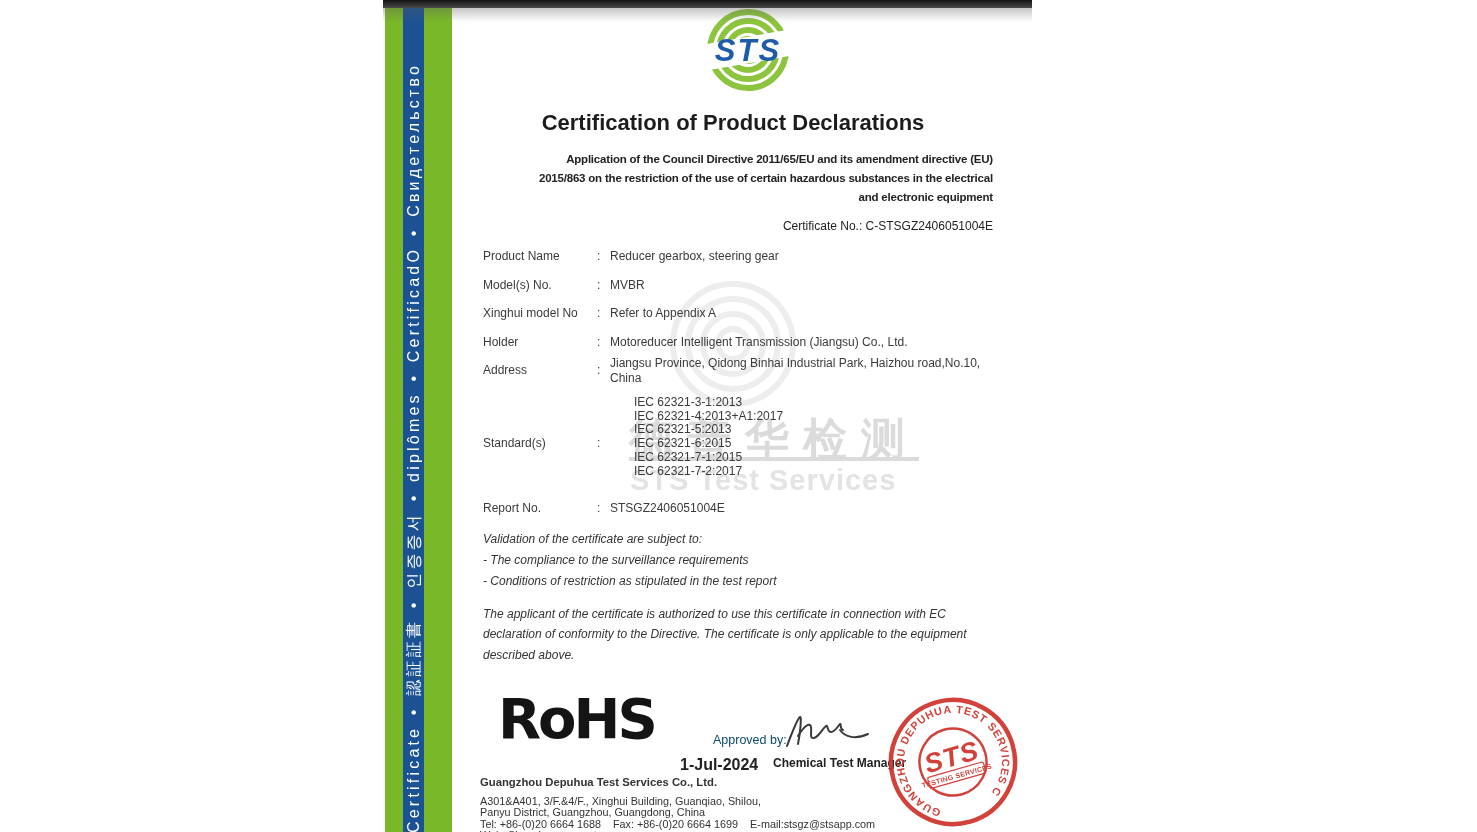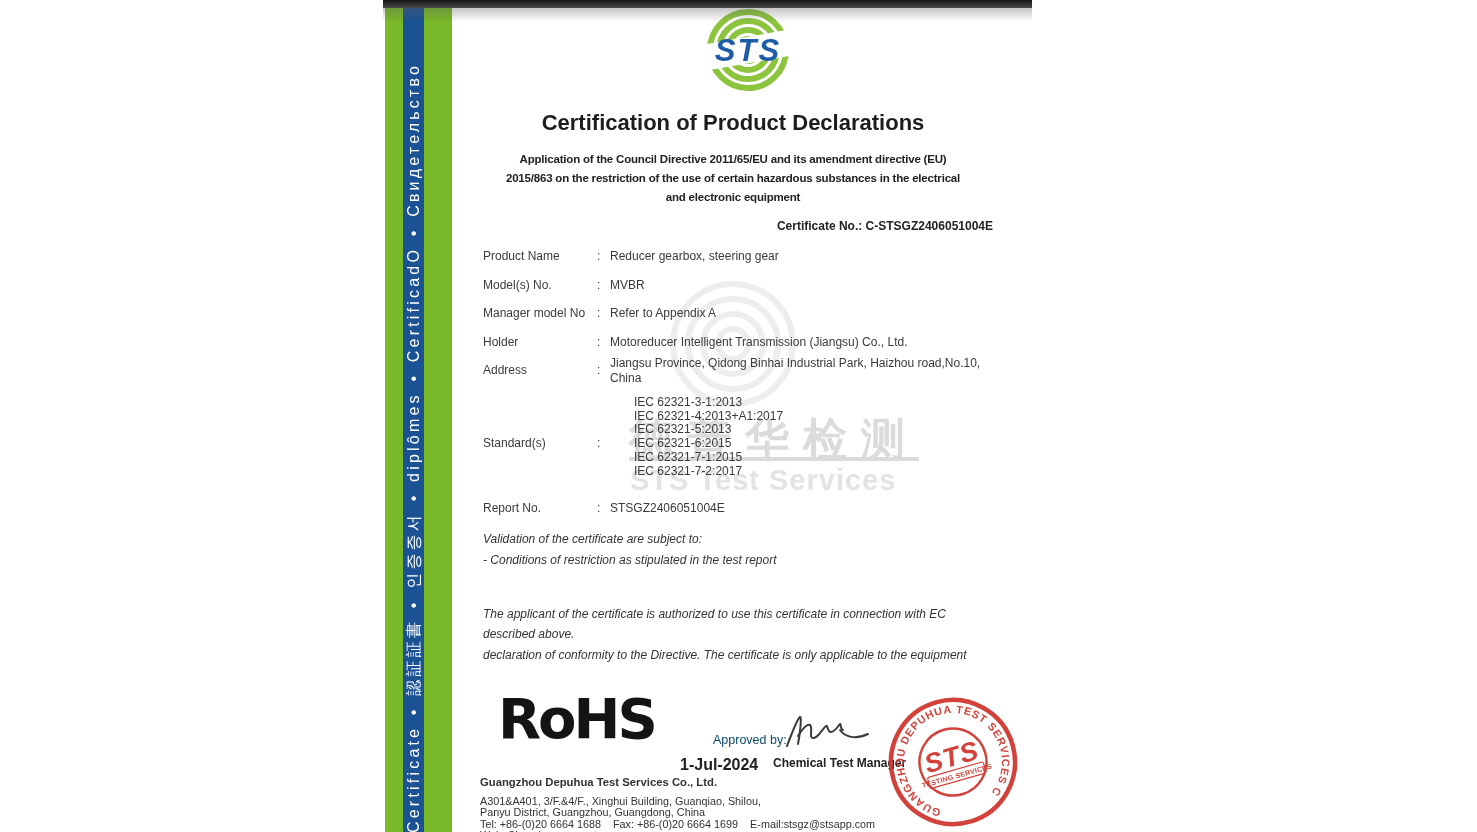--- a/index.html
+++ b/index.html
@@ -22,24 +22,24 @@
   .wm{position:absolute;z-index:0;}
   .wm-cn{left:246px;top:410px;font-size:44px;font-weight:bold;letter-spacing:14px;
          color:#DBDBDB;font-family:"DejaVu Serif",serif;white-space:nowrap;text-decoration:underline;}
   .wm-en{left:247px;top:464px;font-size:29px;font-weight:bold;letter-spacing:1px;
          color:#E3E3E3;white-space:nowrap;}
   
   .content{position:absolute;left:0;top:0;width:649px;height:832px;z-index:1;}
   .logo{position:absolute;left:308px;top:6px;}
   .title{position:absolute;left:90px;top:110px;width:520px;text-align:center;
          font-size:22px;font-weight:bold;color:#1c1c1c;white-space:nowrap;}
-  .subtitle{position:absolute;left:90px;top:150px;width:520px;text-align:center;
+  .subtitle{position:absolute;left:90px;top:150px;width:520px;text-align:right;
             font-size:11.5px;font-weight:bold;letter-spacing:-0.2px;color:#222;line-height:19px;}
   .subtitle div{white-space:nowrap;}
-  .certno{position:absolute;right:39px;top:219px;font-size:12px;font-weight:bold;color:#222;white-space:pre;}
+  .certno{position:absolute;right:39px;top:219px;font-size:12px;font-weight:normal;color:#222;white-space:pre;}
   .frow{position:absolute;font-size:12px;color:#3a3a3a;}
   .flabel{position:absolute;left:100px;width:112px;}
   .fcolon{position:absolute;left:214px;}
   .fvalue{position:absolute;left:227px;width:400px;}
   .std-lines div{line-height:13.7px;margin-left:24px;}
   .addr-lines div{line-height:15px;}
   .italic-block{position:absolute;left:100px;font-size:12px;font-style:italic;color:#333;}
   .v-lines div{line-height:21px;}
   .p-lines div{line-height:20.3px;}
   .rohs{position:absolute;left:115px;top:686px;font-family:"DejaVu Sans",sans-serif;
@@ -102,21 +102,21 @@
       <span class="flabel">Product Name</span>
       <span class="fcolon">:</span>
       <span class="fvalue">Reducer gearbox, steering gear</span>
     </div>
     <div class="frow" style="top:278px;">
       <span class="flabel">Model(s) No.</span>
       <span class="fcolon">:</span>
       <span class="fvalue">MVBR</span>
     </div>
     <div class="frow" style="top:306px;">
-      <span class="flabel">Manager model No</span>
+      <span class="flabel">Xinghui model No</span>
       <span class="fcolon">:</span>
       <span class="fvalue">Refer to Appendix A</span>
     </div>
     <div class="frow" style="top:335px;">
       <span class="flabel">Holder</span>
       <span class="fcolon">:</span>
       <span class="fvalue">Motoreducer Intelligent Transmission (Jiangsu) Co., Ltd.</span>
     </div>
     <div class="frow" style="top:356px;">
       <span class="flabel" style="top:7px;">Address</span>
@@ -139,26 +139,27 @@
       </span>
     </div>
     <div class="frow" style="top:501px;">
       <span class="flabel">Report No.</span>
       <span class="fcolon">:</span>
       <span class="fvalue">STSGZ2406051004E</span>
     </div>
 
     <div class="italic-block v-lines" style="top:529px;">
       <div>Validation of the certificate are subject to:</div>
+      <div>- The compliance to the surveillance requirements</div>
       <div>- Conditions of restriction as stipulated in the test report</div>
     </div>
     <div class="italic-block p-lines" style="top:604px;">
       <div>The applicant of the certificate is authorized to use this certificate in connection with EC</div>
+      <div>declaration of conformity to the Directive. The certificate is only applicable to the equipment</div>
       <div>described above.</div>
-      <div>declaration of conformity to the Directive. The certificate is only applicable to the equipment</div>
     </div>
 
     <div class="rohs">RoHS</div>
     <div class="approved">Approved by:</div>
     <svg class="sig" width="90" height="44" viewBox="0 0 90 44">
       <g fill="none" stroke="#3a3a3a" stroke-width="2" stroke-linecap="round" stroke-linejoin="round">
         <path d="M4 36 C10 20 15 8 17 7 C19 6 17 24 15 34"></path>
         <path d="M15 26 C22 15 27 12 28 17 C29 22 26 29 31 28 C36 27 39 19 43 16 C45 14 44 22 48 22 C52 22 55 16 57 14 C58 13 57 19 60 20"></path>
         <path d="M57 20 C62 27 72 30 85 24"></path>
       </g>

